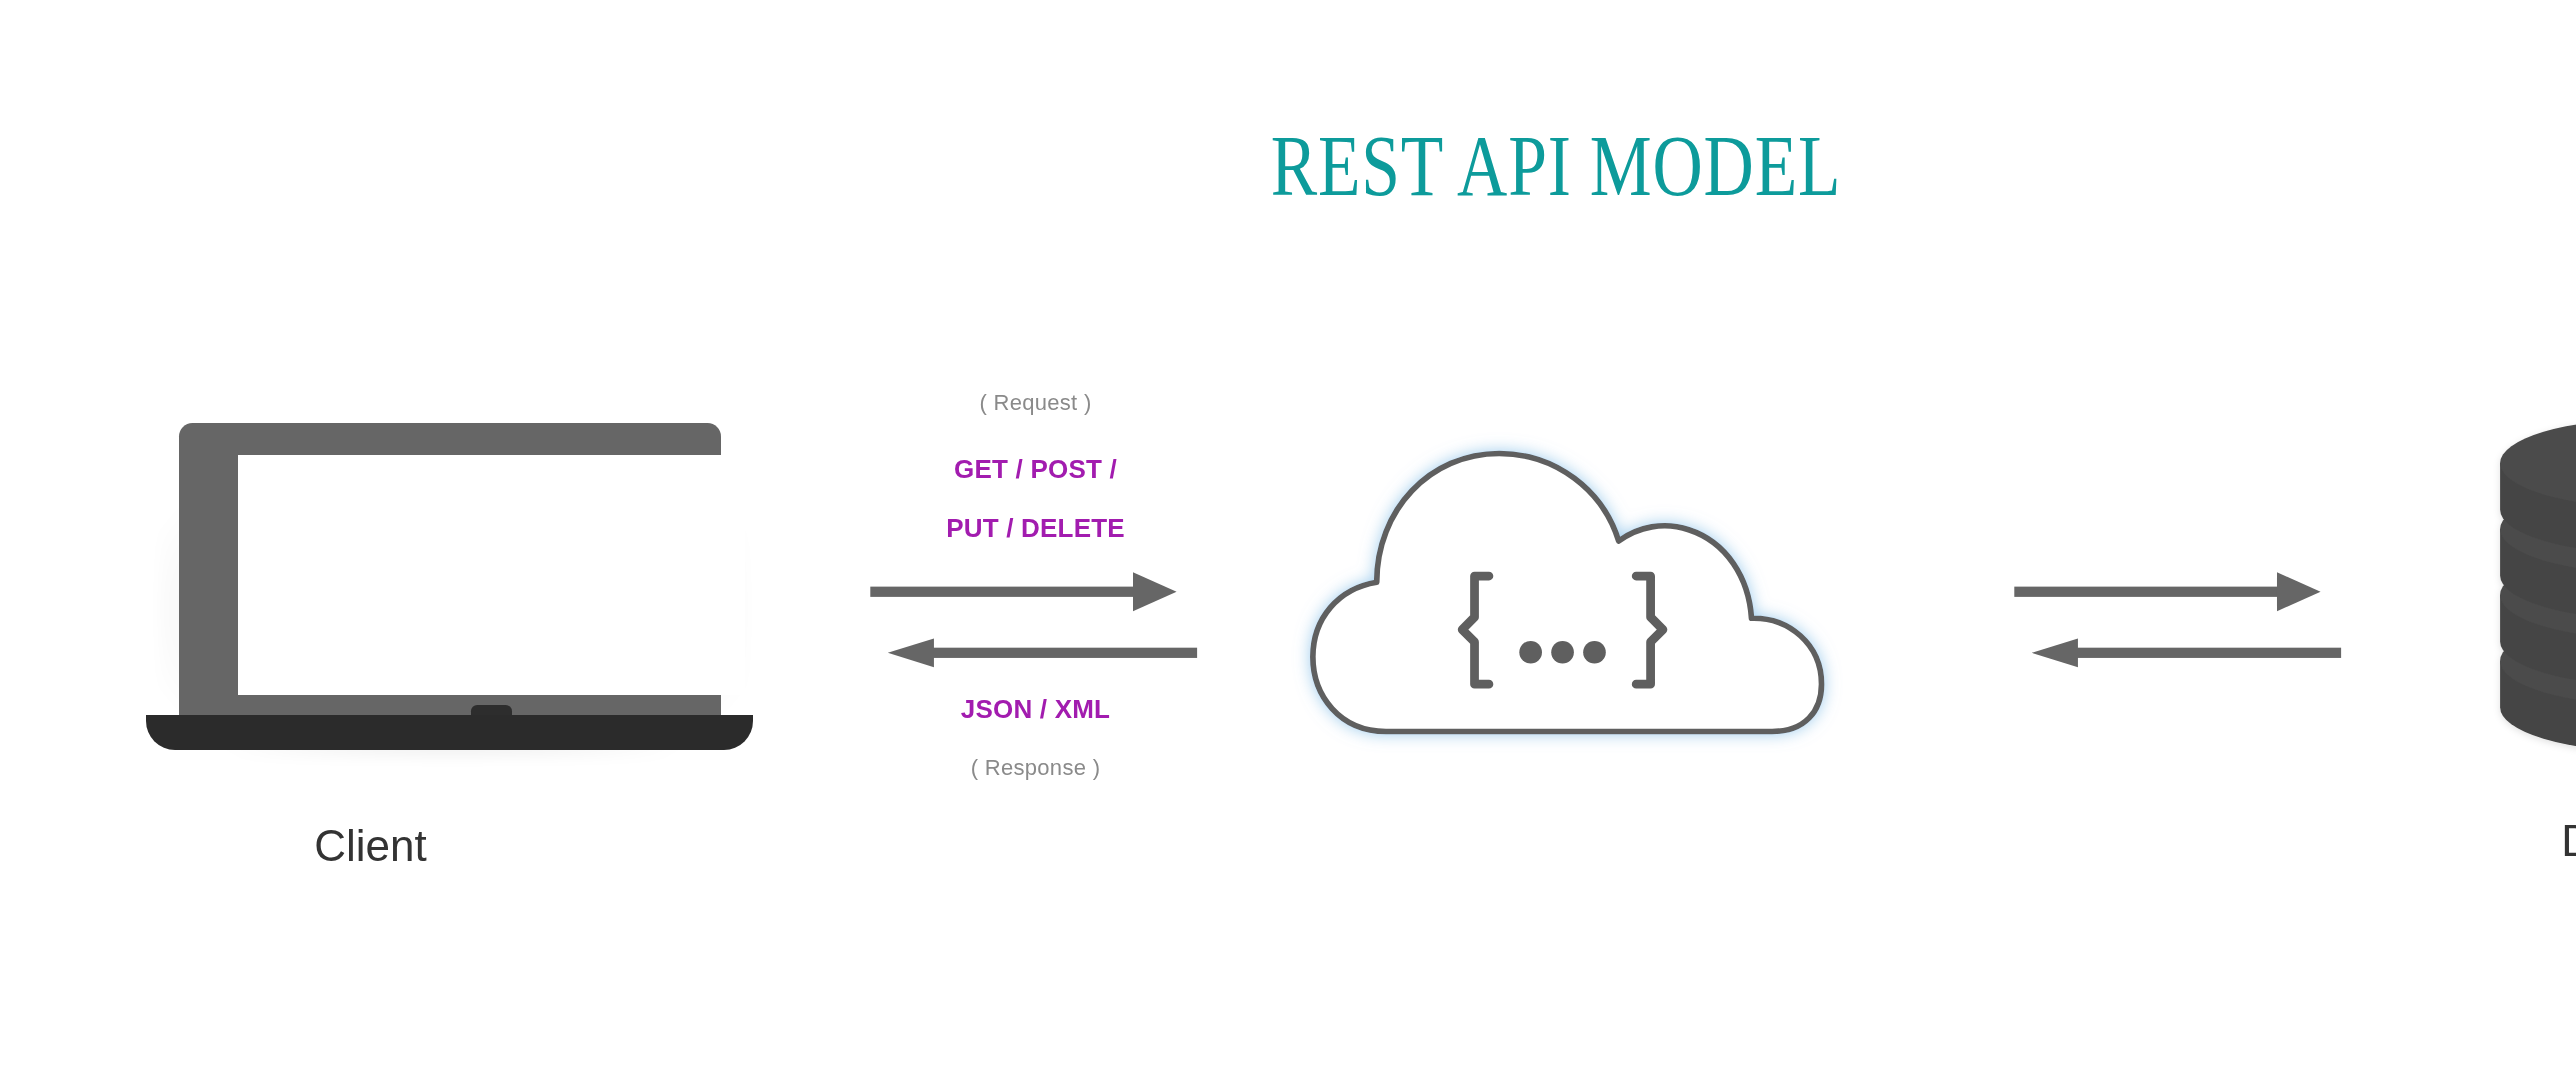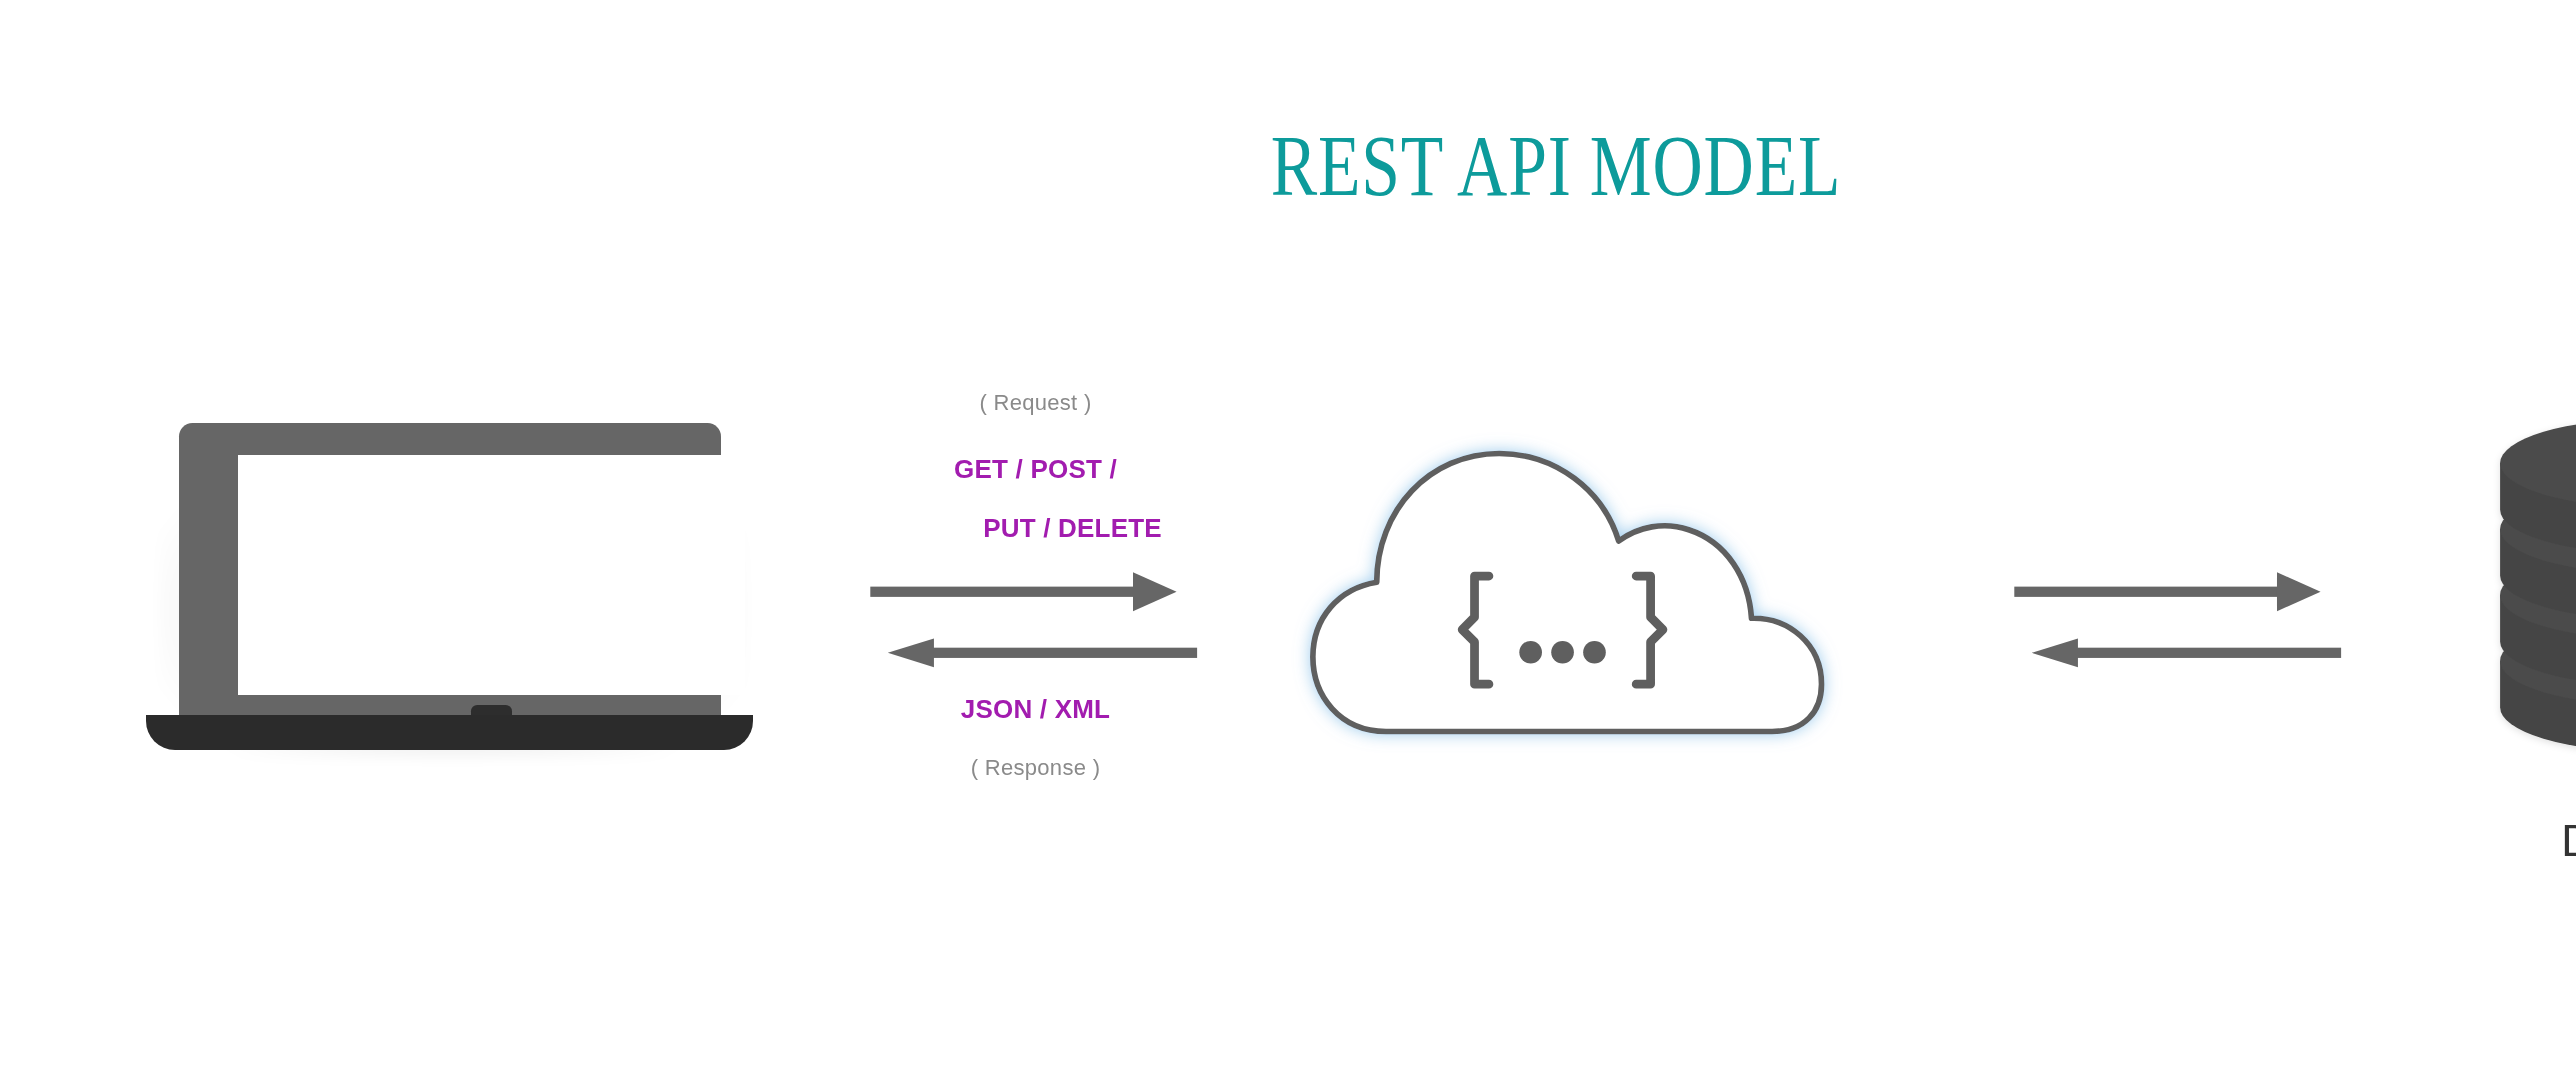--- a/index.html
+++ b/index.html
@@ -151,39 +151,40 @@
     letter-spacing: 0.3px;
   }
   .flow-text.accent {
     color: #a21caf;
     font-size: 26px;
     font-weight: 700;
     letter-spacing: 0.2px;
   }
   #txt-request   { left: 845px; top: 392px;  width: 381px; }
   #txt-methods-1 { left: 845px; top: 456px;  width: 381px; }
-  #txt-methods-2 { left: 882px; top: 515px; width: 381px; }
+  #txt-methods-2 { left: 845px; top: 515px; width: 381px; }
   #txt-formats   { left: 845px; top: 696px; width: 381px; }
   #txt-response  { left: 845px; top: 757px; width: 381px; }
 </style>
 </head>
 <body>
 
 <div id="stage">
 
   <div id="diagram-title">REST API MODEL</div>
 
   <div id="client-node">
     <div id="laptop-shadow"></div>
     <div id="laptop-bezel">
       <div id="laptop-screen"></div>
       <div id="laptop-trackpad-notch"></div>
     </div>
     <div id="laptop-base"></div>
   </div>
+  <div id="label-client" class="node-label">Client</div>
 
   <div id="txt-request" class="flow-text muted">( Request )</div>
   <div id="txt-methods-1" class="flow-text accent">GET / POST /</div>
   <div id="txt-methods-2" class="flow-text accent">PUT / DELETE</div>
 
   <div id="arrows-client-api" class="arrow-group">
     <svg width="361" height="118" viewBox="0 0 700 230" xmlns="http://www.w3.org/2000/svg">
       <g fill="#666666">
         <rect x="28" y="48" width="535" height="20"></rect>
         <polygon points="540,20 625,58 540,96"></polygon>

